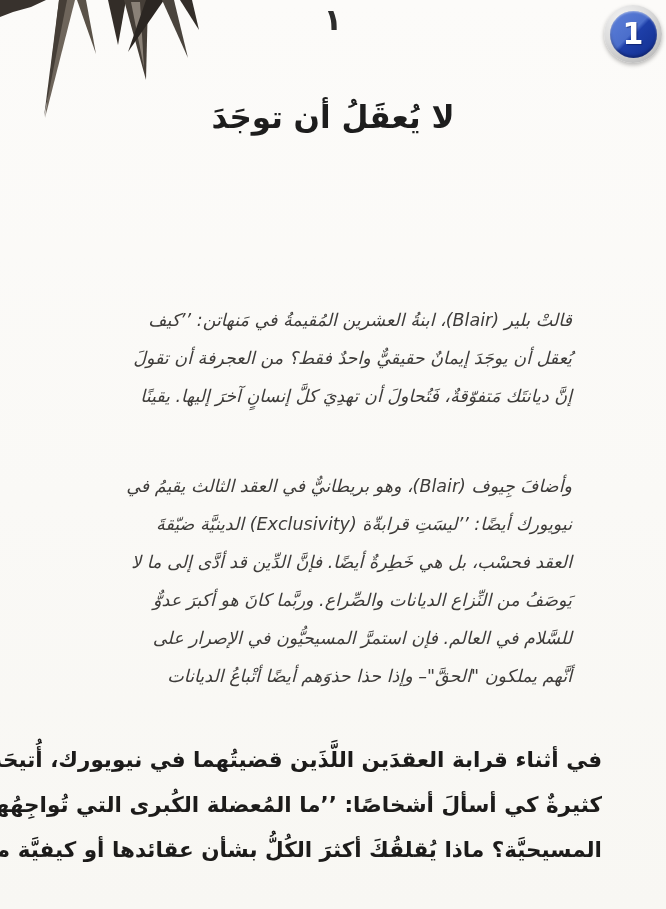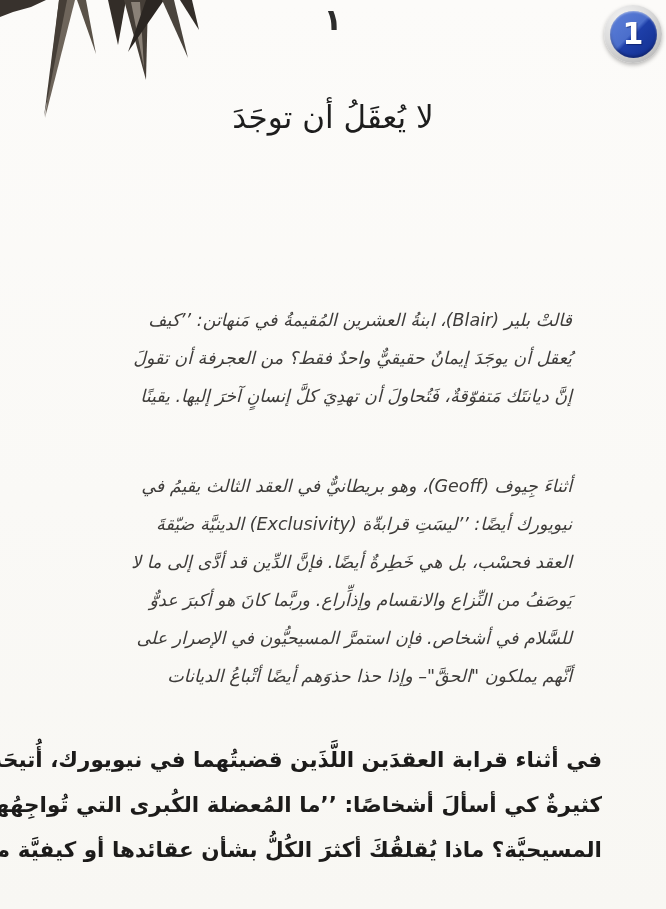--- a/index.html
+++ b/index.html
@@ -32,21 +32,21 @@
     box-shadow:inset 0 1px 2px rgba(255,255,255,0.45), inset 0 -2px 3px rgba(0,0,30,0.35);
     display:flex; align-items:center; justify-content:center;
   }
   .badge-number {
     color:#ffffff; font-size:30px; font-weight:bold; line-height:1;
     text-shadow:1px 1px 1px rgba(0,10,60,0.45);
   }
   .title {
     position:absolute; top:86px; left:0; right:0; margin:0;
     text-align:center;
-    font-size:31px; font-weight:normal; color:#1d1d1d;
+    font-size:31px; font-weight:bold; color:#1d1d1d;
     line-height:62px;
   }
   .title-line { display:block; }
   .para { position:absolute; direction:rtl; }
   .line { white-space:nowrap; text-align:right; }
   .p1, .p2 {
     right:94px; left:60px;
     font-size:17.5px; line-height:38px;
     color:#3e3c3a;
     font-style:italic;
@@ -91,25 +91,25 @@
     <span class="title-line">لا يُعقَلُ أن توجَدَ</span>
   </h1>
 
   <div class="para p1">
     <div class="line">قالتْ بلير (Blair)، ابنةُ العشرين المُقيمةُ في مَنهاتن: ’’كيف</div>
     <div class="line">يُعقل أن يوجَدَ إيمانٌ حقيقيٌّ واحدٌ فقط؟ من العجرفة أن تقولَ</div>
     <div class="line">إنَّ ديانتَك مَتفوّقةٌ، فَتُحاولَ أن تهدِيَ كلَّ إنسانٍ آخرَ إليها. يقينًا</div>
   </div>
 
   <div class="para p2">
-    <div class="line">أثناءَ جِيوف (Geoff)، وهو بريطانيٌّ في العقد الثالث يقيمُ في</div>
+    <div class="line">وأضافَ جِيوف (Blair)، وهو بريطانيٌّ في العقد الثالث يقيمُ في</div>
     <div class="line">نيويورك أيضًا: ’’ليسَتِ قرابةّة (Exclusivity) الدينيَّة ضيّقةَ</div>
     <div class="line">العقد فحسْب، بل هي خَطِرةٌ أيضًا. فإنَّ الدِّين قد أدَّى إلى ما لا</div>
-    <div class="line">يَوصَفُ من النِّزاع والانقسام وإذاِّراع. وربَّما كانَ هو أكبرَ عدوٌّ</div>
-    <div class="line">للسَّلام في أشخاص. فإن استمرَّ المسيحيُّون في الإصرار على</div>
+    <div class="line">يَوصَفُ من النِّزاع الديانات والصِّراع. وربَّما كانَ هو أكبرَ عدوٌّ</div>
+    <div class="line">للسَّلام في العالم. فإن استمرَّ المسيحيُّون في الإصرار على</div>
     <div class="line">أنَّهم يملكون "الحقَّ"– وإذا حذا حذوَهم أيضًا أتْباعُ الديانات</div>
   </div>
 
   <div class="para p3">
     <div class="line">في أثناء قرابة العقدَين اللَّذَين قضيتُهما في نيويورك، أُتيحَتْ لي فُرصٌ</div>
     <div class="line">كثيرةٌ كي أسألَ أشخاصًا: ’’ما المُعضلة الكُبرى التي تُواجِهُها في</div>
     <div class="line">المسيحيَّة؟ ماذا يُقلقُكَ أكثرَ الكُلُّ بشأن عقائدها أو كيفيَّة ممارستها؟‘‘</div>
   </div>
 
 </div>

